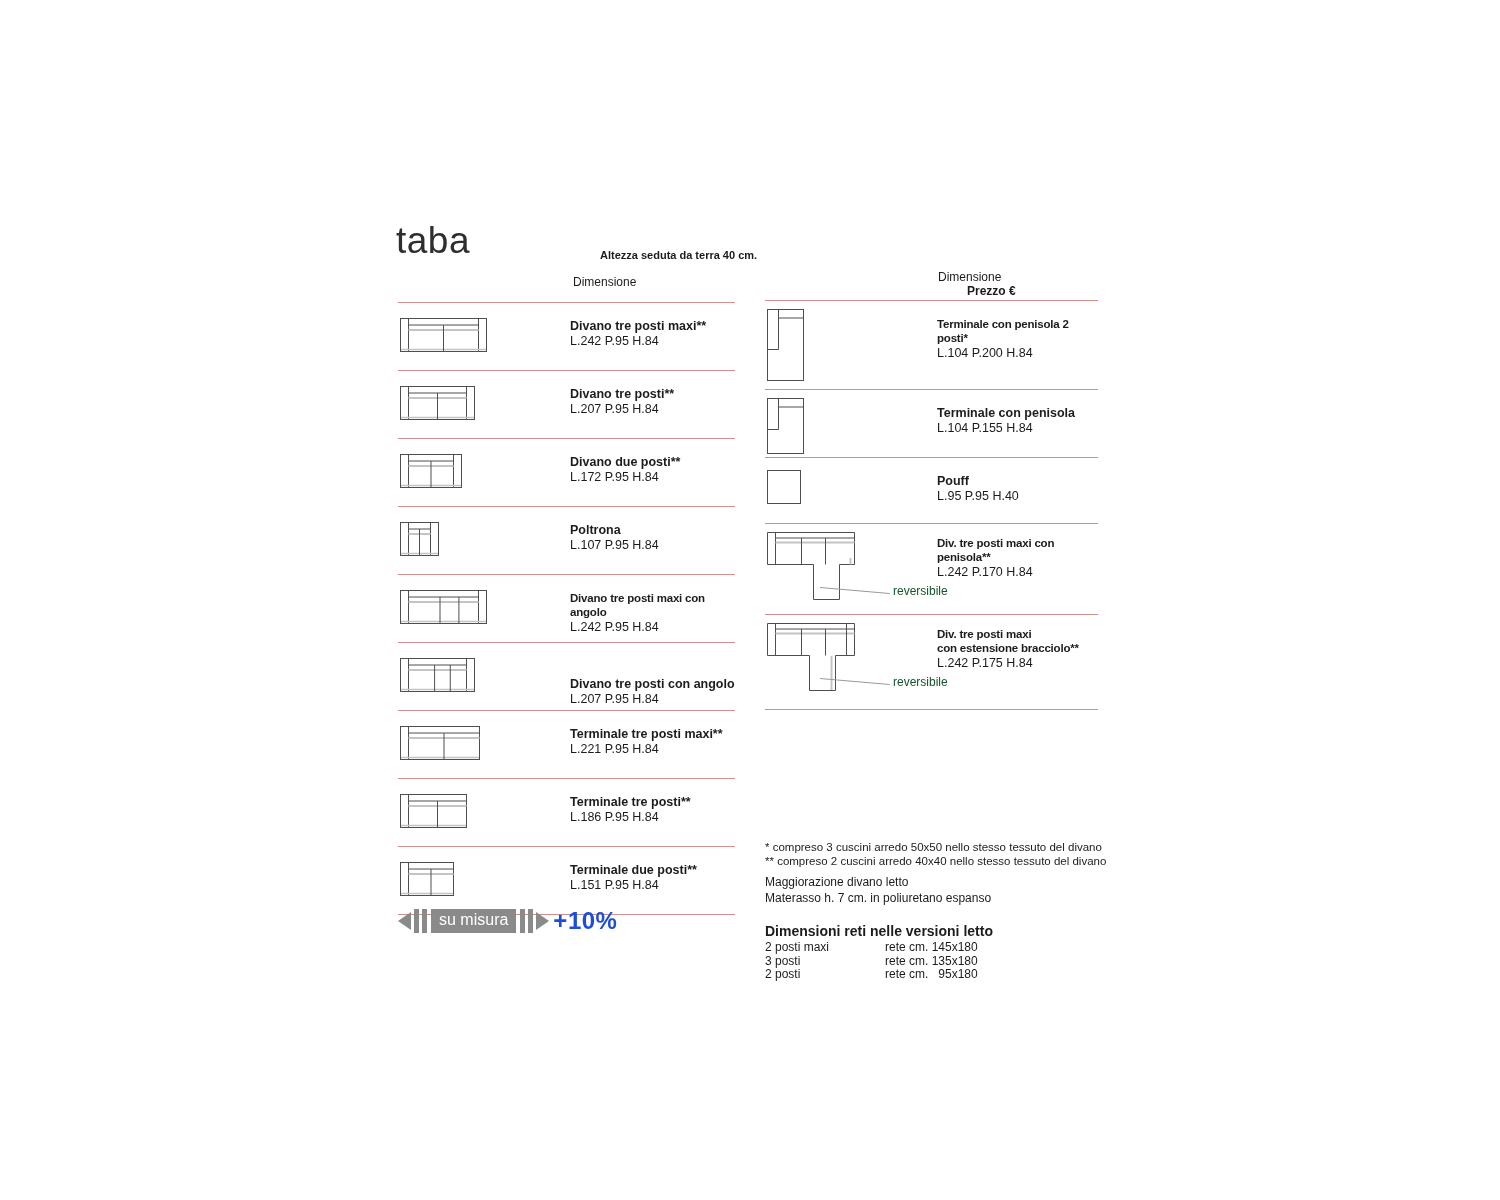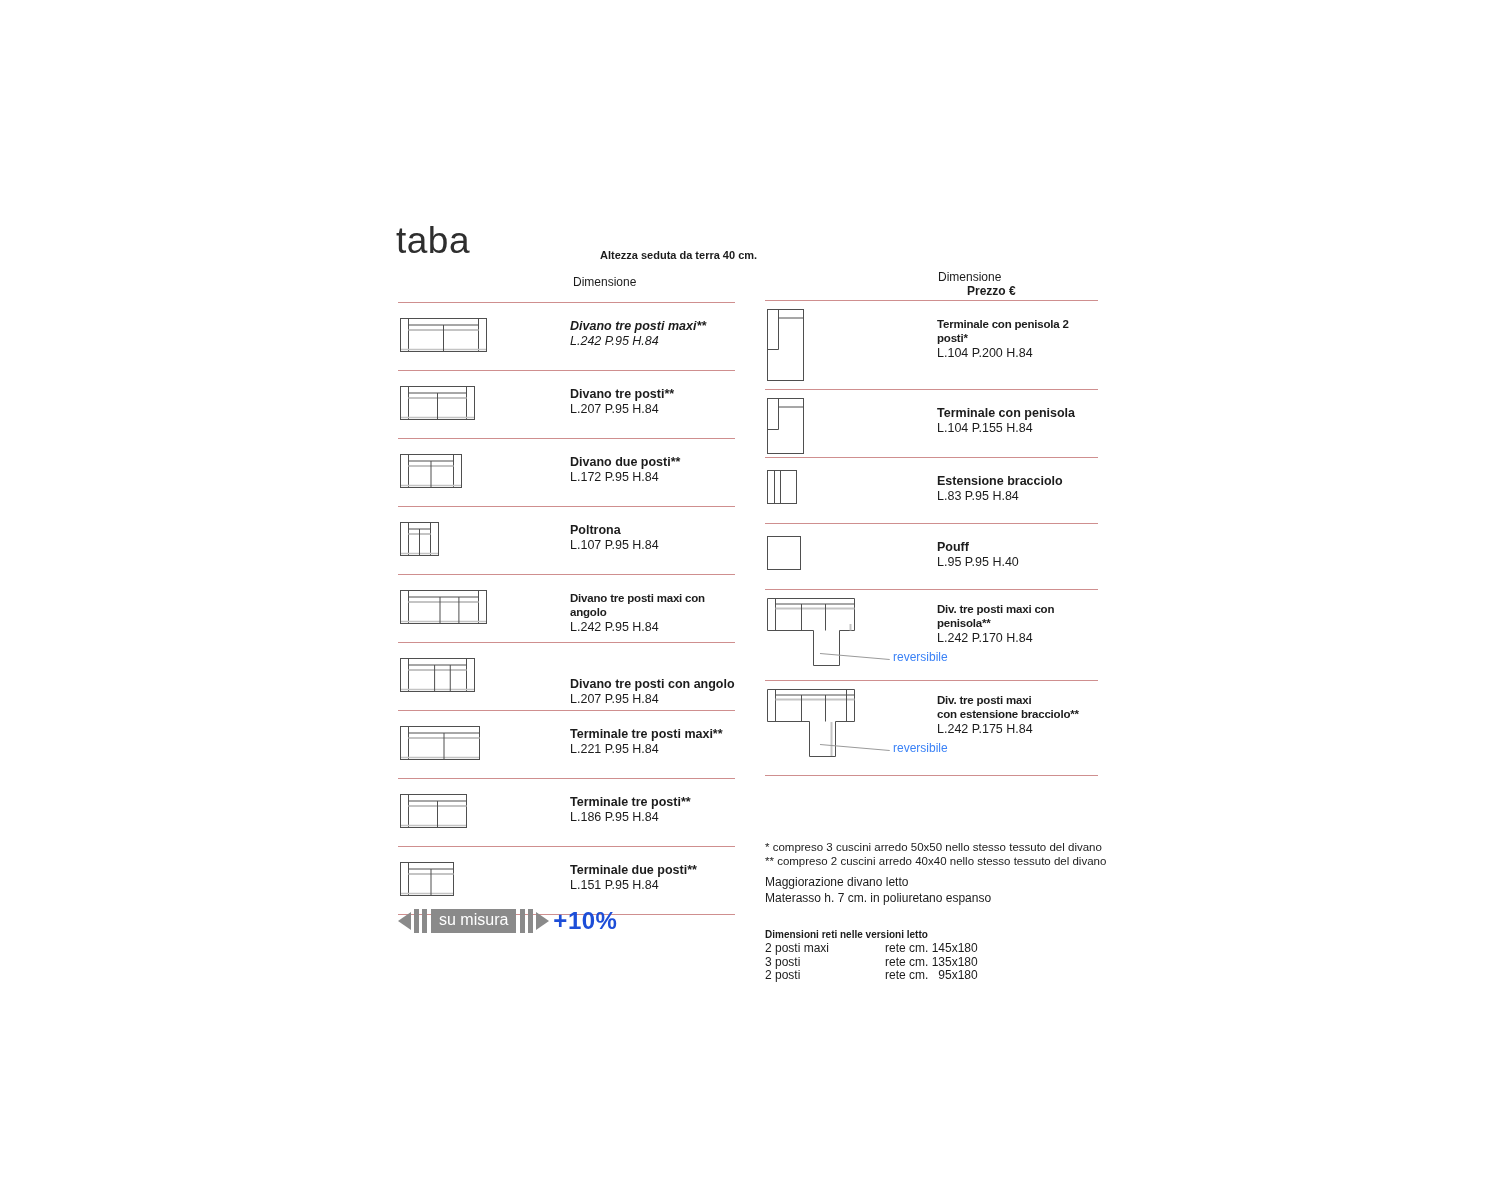--- a/index.html
+++ b/index.html
@@ -10,59 +10,59 @@
   .seat-note{left:600px;top:249px;font-size:11px;font-weight:bold;}
   .col-h{font-size:12px;line-height:13.5px;}
   .col-h b{font-size:12px;margin-left:29px;}
   .list{position:absolute;border-top:1px solid #cf8f8f;}
   .row{position:relative;border-bottom:1px solid #cf8f8f;}
   .glyph{position:absolute;left:2px;}
   .rtext{position:absolute;left:172px;}
   .item-label{font-size:12.5px;font-weight:bold;line-height:14px;white-space:pre-line;}
   .item-label.condensed{font-size:11.5px;letter-spacing:-0.2px;}
   .item-dims{font-size:12.5px;line-height:16px;}
-  .note{position:absolute;font-size:12px;color:#3b82f6;}
+  .note{position:absolute;font-size:12px;color:#14532d;}
   .leader{position:absolute;height:1px;background:#9a9a9a;transform-origin:left center;}
   
   .badge{left:398px;top:907px;display:flex;align-items:center;height:28px;}
   .tri-left{width:0;height:0;border-top:9px solid transparent;border-bottom:9px solid transparent;
             border-right:13px solid #8a8a8a;}
   .tri-right{width:0;height:0;border-top:9px solid transparent;border-bottom:9px solid transparent;
              border-left:13px solid #8a8a8a;}
   .bar{width:5px;height:24px;background:#8a8a8a;margin-left:3px;}
   .bar.post{margin-left:0;margin-right:3px;}
   .badge-box{margin:0 4px;background:#8a8a8a;color:#ffffff;font-size:16px;padding:2px 8px 4px;}
   .surcharge{font-size:24px;font-weight:bold;color:#1d4ed8;margin-left:4px;letter-spacing:.5px;}
   
   .footnotes{left:765px;top:841px;width:345px;}
   .fn{font-size:11.5px;line-height:13.5px;}
   .xnote{font-size:12px;line-height:15.5px;}
   .xnote.first{margin-top:7px;}
-  .reti-h{font-size:10px;font-weight:bold;margin:23px 0 2px;}
+  .reti-h{font-size:14px;font-weight:bold;margin:17px 0 2px;}
   .reti-row{display:flex;font-size:12px;line-height:13.5px;}
   .reti-ver{width:120px;}
   .reti-size{white-space:pre;}
 </style>
 </head>
 <body>
 
 <div class="canvas">
 
   <div class="abs title">taba</div>
   <div class="abs seat-note">Altezza seduta da terra 40 cm.</div>
 
   <div class="abs col-h" style="left:573px;top:276px;">Dimensione</div>
 
   <div class="abs col-h" style="left:938px;top:271px;">
     <div>Dimensione</div>
     <b>Prezzo €</b>
   </div>
 
   <div id="left-list" class="list" style="left:398px;top:302px;width:337px;">
-      <div class="row" style="height: 67px; font-style: italic;">
+      <div class="row" style="height: 67px;">
         <div class="glyph" style="top: 15px;"><svg width="87" height="34" viewBox="0 0 87 34">
             <rect x="0.5" y="0.5" width="86" height="33" fill="none" stroke="#4f4f4f"></rect>
             <line x1="8.5" y1="0.5" x2="8.5" y2="33.5" stroke="#4f4f4f" stroke-width="1"></line>
             <line x1="78.5" y1="0.5" x2="78.5" y2="33.5" stroke="#4f4f4f" stroke-width="1"></line>
             <line x1="8.5" y1="7" x2="78.5" y2="7" stroke="#4f4f4f" stroke-width="1"></line>
             <line x1="8.5" y1="12" x2="78.5" y2="12" stroke="#c4c4c4" stroke-width="2"></line>
             <line x1="1" y1="31.5" x2="86" y2="31.5" stroke="#c4c4c4" stroke-width="1.5"></line>
             <line x1="43.5" y1="7" x2="43.5" y2="33" stroke="#4f4f4f" stroke-width="1"></line>
           </svg></div>
         <div class="rtext" style="top: 16px;">
@@ -207,31 +207,20 @@
       <div class="row" style="height: 67px;">
         <div class="glyph" style="top: 8px;"><svg width="37" height="56" viewBox="0 0 37 56">
             <rect x="0.5" y="0.5" width="36" height="55" fill="none" stroke="#4f4f4f"></rect>
             <line x1="11.5" y1="0.5" x2="11.5" y2="31.5" stroke="#4f4f4f" stroke-width="1"></line>
             <line x1="0.5" y1="31.5" x2="11.5" y2="31.5" stroke="#4f4f4f" stroke-width="1"></line>
             <line x1="11.5" y1="9" x2="36.5" y2="9" stroke="#4f4f4f" stroke-width="1"></line>
           </svg></div>
         <div class="rtext" style="top: 16px;">
           <div class="item-label">Terminale con penisola</div>
           <div class="item-dims">L.104 P.155 H.84</div>
-        </div>
-      </div>
-      <div class="row" style="height: 65px;">
-        <div class="glyph" style="top: 12px;"><svg width="30" height="34" viewBox="0 0 30 34">
-            <rect x="0.5" y="0.5" width="29" height="33" fill="none" stroke="#4f4f4f"></rect>
-            <line x1="7.5" y1="0.5" x2="7.5" y2="33.5" stroke="#4f4f4f" stroke-width="1"></line>
-            <line x1="13.5" y1="0.5" x2="13.5" y2="33.5" stroke="#4f4f4f" stroke-width="1"></line>
-          </svg></div>
-        <div class="rtext" style="top: 16px;">
-          <div class="item-label">Estensione bracciolo</div>
-          <div class="item-dims">L.83 P.95 H.84</div>
         </div>
       </div>
       <div class="row" style="height: 65px;">
         <div class="glyph" style="top: 12px;"><svg width="34" height="34" viewBox="0 0 34 34">
             <rect x="0.5" y="0.5" width="33" height="33" fill="none" stroke="#4f4f4f"></rect>
           </svg></div>
         <div class="rtext" style="top: 16px;">
           <div class="item-label">Pouff</div>
           <div class="item-dims">L.95 P.95 H.40</div>
         </div>

